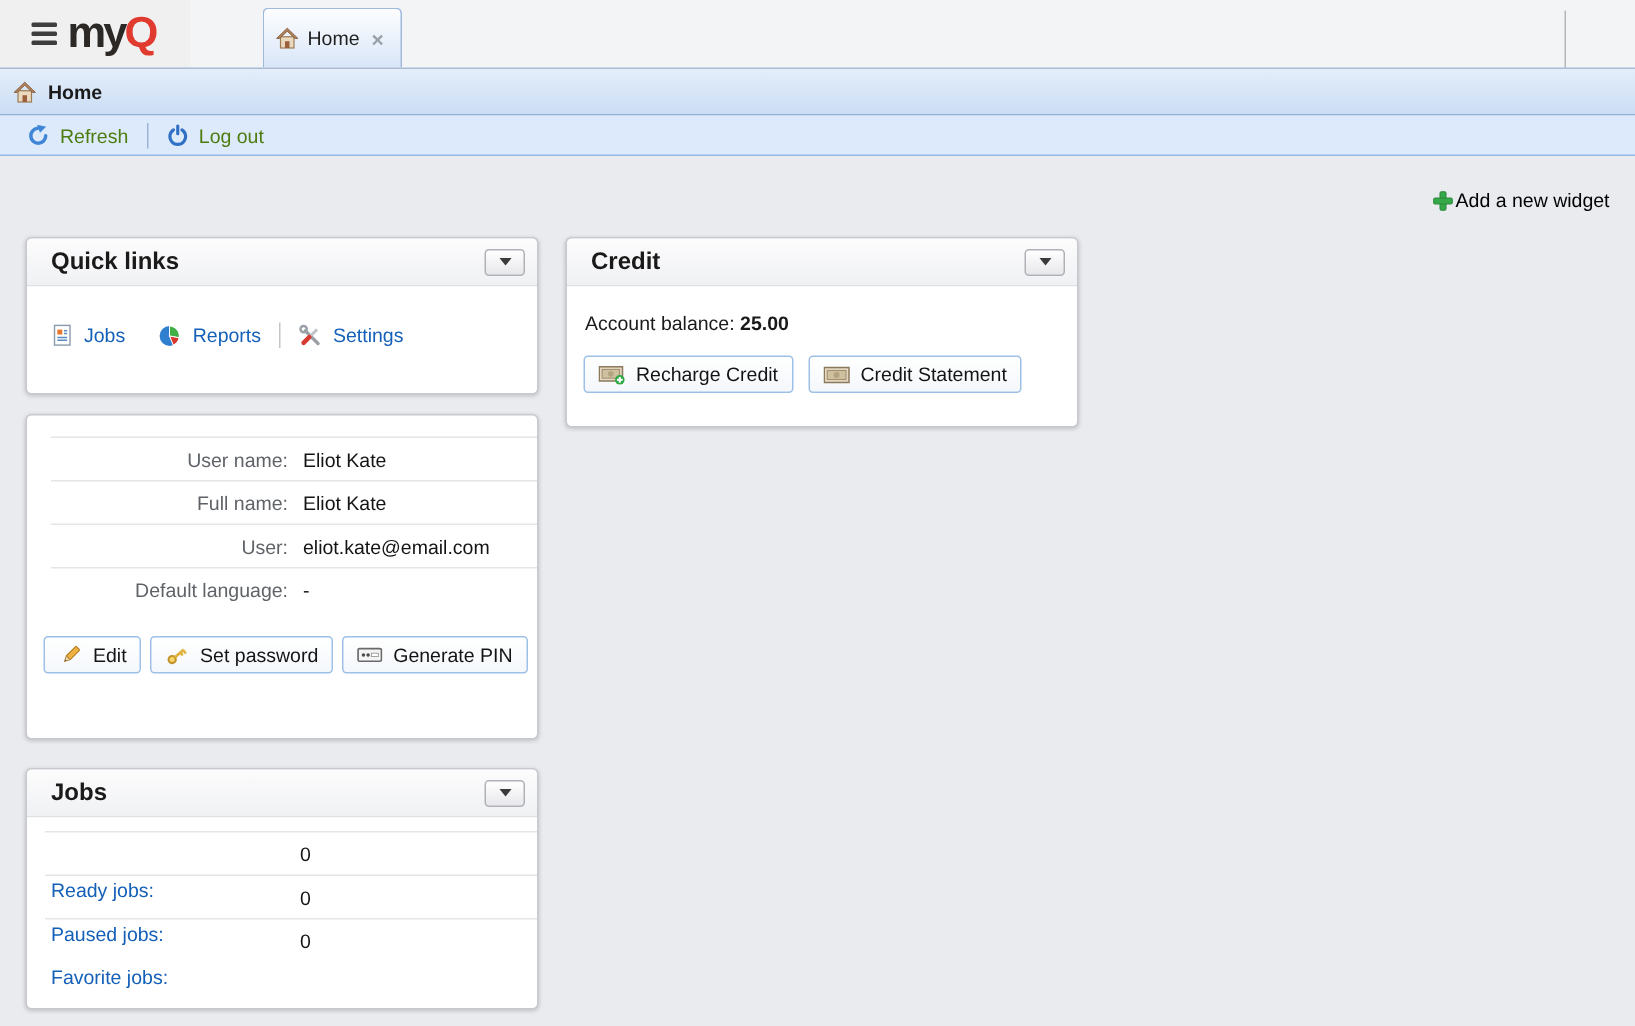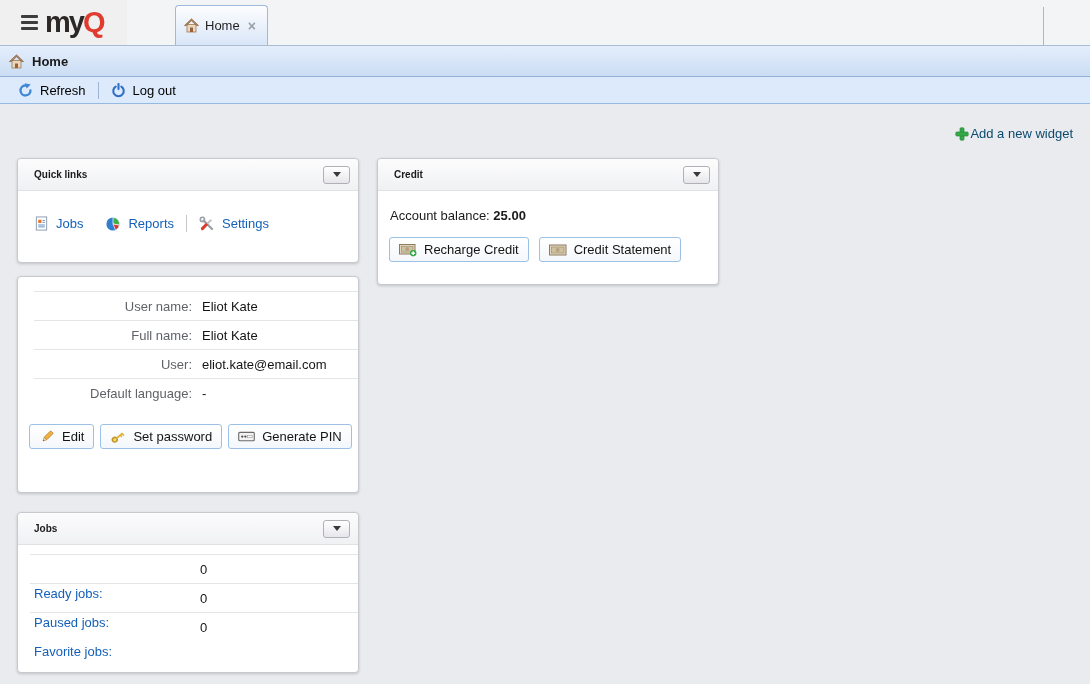--- a/index.html
+++ b/index.html
@@ -23,33 +23,33 @@
   .tabstrip-sep{position:absolute;left:1043px;top:7px;width:1px;height:38px;background:#b4b6bb;}
 
   
   .headerbar{position:absolute;left:0;top:45px;width:100%;height:32px;box-sizing:border-box;
     background:linear-gradient(#e4eefb,#cbddf4);border-top:1px solid #a9bcd4;border-bottom:1px solid #8fb0d8;
     display:flex;align-items:center;gap:8px;padding-left:9px;font-weight:bold;}
 
   
   .toolbar{position:absolute;left:0;top:77px;width:100%;height:27px;box-sizing:border-box;
     background:#ddeafc;border-bottom:1px solid #94b9e4;display:flex;align-items:center;padding-left:10px;}
-  .tool-item{display:flex;align-items:center;gap:7px;cursor:pointer;padding:0 8px;color:#000000;}
+  .tool-item{display:flex;align-items:center;gap:7px;cursor:pointer;padding:0 8px;color:#4d7c0f;}
   .tool-sep{width:1px;height:17px;background:#9db4d2;margin:0 4px;}
 
   
-  .add-widget{position:absolute;top:126px;right:17px;display:flex;align-items:center;gap:1px;cursor:pointer;color:#0c4a6e;}
+  .add-widget{position:absolute;top:126px;right:17px;display:flex;align-items:center;gap:1px;cursor:pointer;color:#000000;}
 
   
   .widget{position:absolute;background:#fff;border:1px solid #c7c9cf;border-radius:4px;
     box-shadow:0 1px 3px rgba(0,0,0,.18);box-sizing:border-box;}
   .widget-header{height:31px;background:linear-gradient(#fcfcfd,#f0f1f3);border-bottom:1px solid #e0e1e5;
     border-radius:4px 4px 0 0;display:flex;align-items:center;justify-content:space-between;
     padding:0 8px 0 16px;}
-  .widget-title{font-weight:bold;font-size:10px;}
+  .widget-title{font-weight:bold;font-size:16px;}
   .collapse-btn{width:27px;height:18px;box-sizing:border-box;border:1px solid #b0b1b7;border-radius:3px;
     background:linear-gradient(#ffffff,#e7e7eb);display:flex;align-items:center;justify-content:center;cursor:pointer;}
   .tri-down{width:0;height:0;border-left:4px solid transparent;border-right:4px solid transparent;border-top:5px solid #3a3a3a;}
 
   #w-quicklinks{left:17px;top:158px;width:342px;height:105px;}
   #w-credit{left:377px;top:158px;width:342px;height:127px;}
   #w-profile{left:17px;top:276px;width:342px;height:217px;}
   #w-jobs{left:17px;top:512px;width:342px;height:161px;}
 
   

